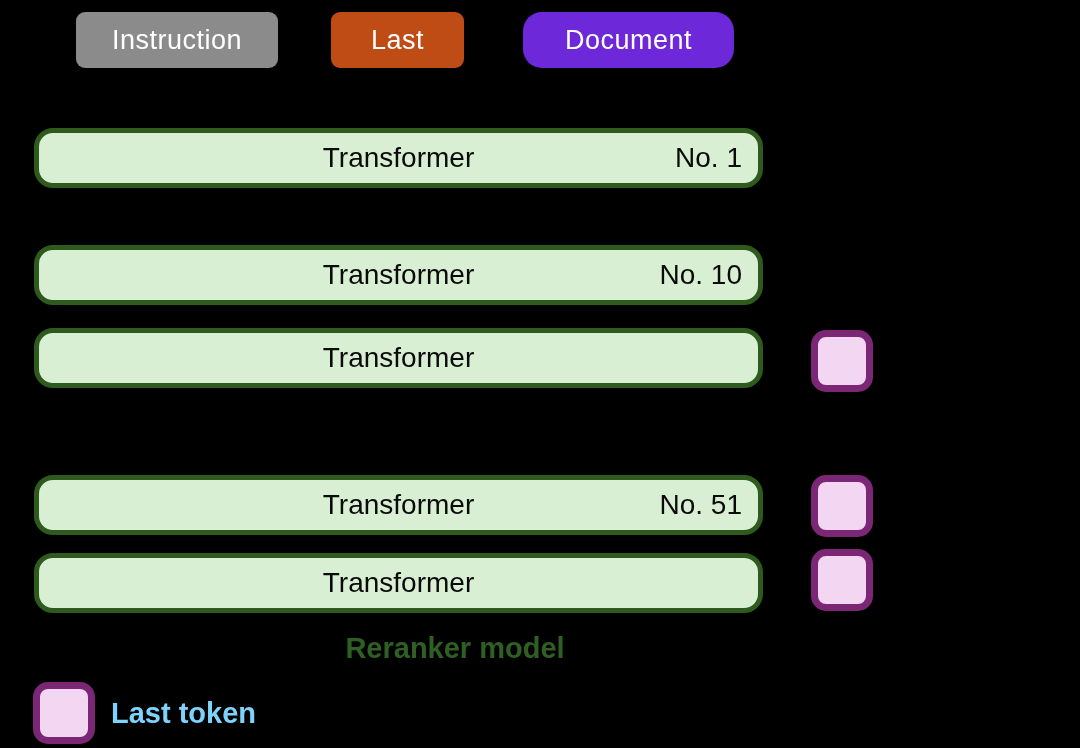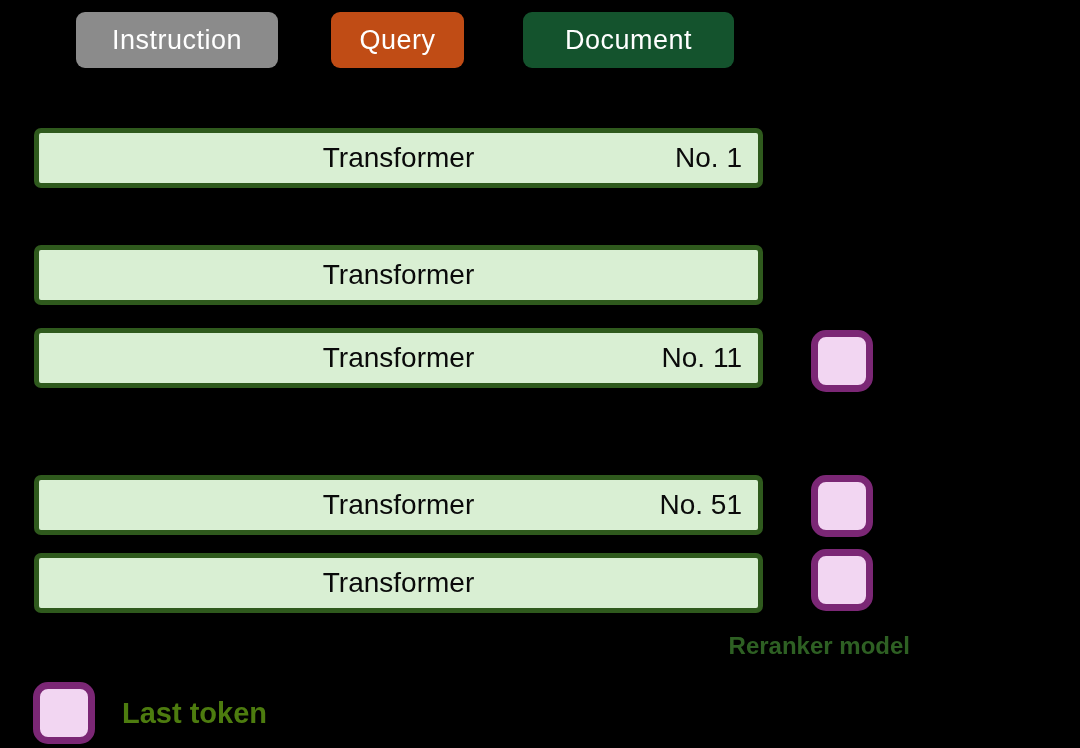--- a/index.html
+++ b/index.html
@@ -35,21 +35,21 @@
 
   
   .layer-row {
     position: absolute;
     left: 34px;
     width: 729px;
     height: 60px;
     box-sizing: border-box;
     background: #d9efd3;
     border: 5px solid #2f5a1d;
-    border-radius: 7px;
+    border-radius: 19px;
   }
   .layer-row .layer-name {
     position: absolute;
     left: 0; right: 0; top: 0; bottom: 0;
     display: flex;
     align-items: center;
     justify-content: center;
     font-size: 28px;
     color: #0a0a0a;
   }
@@ -81,22 +81,22 @@
   .square-1 { top: 330px; }
   .square-2 { top: 475px; }
   .square-3 { top: 549px; }
 
   
   .model-caption {
     position: absolute;
     left: 0;
     top: 632px;
     width: 910px;
-    text-align: right;
-    font-size: 24px;
+    text-align: center;
+    font-size: 29px;
     font-weight: bold;
     color: #2e6023;
   }
 
   
   .legend {
     position: absolute;
     left: 33px;
     top: 682px;
     display: flex;
@@ -105,53 +105,53 @@
   .legend .legend-square {
     position: static;
     width: 62px;
     height: 62px;
     box-sizing: border-box;
     background: #f2d6f2;
     border: 7px solid #7b2775;
     border-radius: 15px;
   }
   .legend .legend-label {
-    margin-left: 27px;
+    margin-left: 16px;
     font-size: 29px;
     font-weight: bold;
-    color: #4d7c0f;
+    color: #7dd3fc;
   }
 </style>
 </head>
 <body>
 
 <div class="canvas">
 
   <div class="token-label instruction" style="background: rgb(139, 139, 139);">
     <span>Instruction</span>
   </div>
   <div class="token-label query" style="background: rgb(192, 76, 21);">
-    <span>Query</span>
+    <span>Last</span>
   </div>
-  <div class="token-label document" style="background: #14532d;">
+  <div class="token-label document" style="background: #6d28d9; border-radius: 19px;">
     <span>Document</span>
   </div>
 
   <div class="layer-row row-1">
     <span class="layer-name">Transformer</span>
     <span class="layer-number">No. 1</span>
   </div>
 
   <div class="layer-row row-2">
     <span class="layer-name">Transformer</span>
+    <span class="layer-number">No. 10</span>
   </div>
 
   <div class="layer-row row-3">
     <span class="layer-name">Transformer</span>
-    <span class="layer-number">No. 11</span>
   </div>
 
   <div class="layer-row row-4">
     <span class="layer-name">Transformer</span>
     <span class="layer-number">No. 51</span>
   </div>
 
   <div class="layer-row row-5">
     <span class="layer-name">Transformer</span>
   </div>

